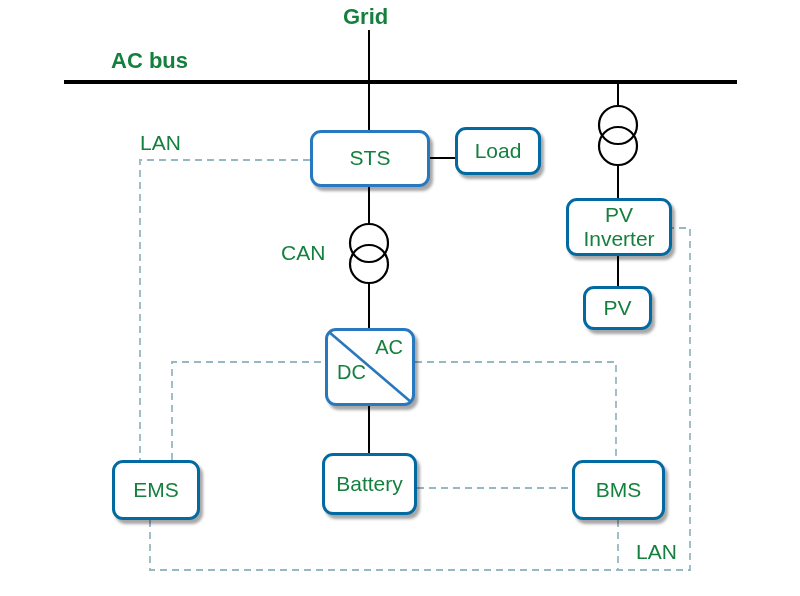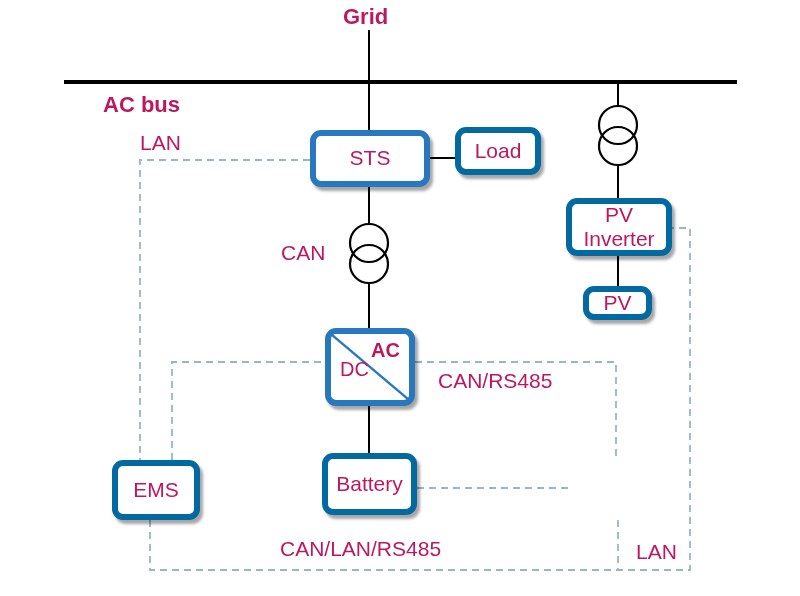--- a/index.html
+++ b/index.html
@@ -2,44 +2,44 @@
 <html><head>
 <meta charset="utf-8">
 <style>
   html, body { margin: 0; padding: 0; background: #fff; }
   .canvas {
     position: relative;
     width: 800px;
     height: 596px;
     background: #ffffff;
     font-family: "Liberation Sans", sans-serif;
-    color: #be185d;
+    color: #15803d;
     overflow: hidden;
   }
   svg.layer { position: absolute; left: 0; top: 0; width: 800px; height: 596px; }
   .lbl { position: absolute; font-size: 21px; white-space: nowrap; font-weight: 500; }
   .lbl.strong { font-size: 22px; font-weight: 700; }
   .busline {
     position: absolute; left: 64px; top: 80px; width: 673px; height: 4px;
     background: #000;
   }
   .box {
     position: absolute;
     background: #ffffff;
-    border: 6px solid #0369a1;
+    border: 3px solid #0369a1;
     border-radius: 11px;
     box-shadow: 3px 4px 3px rgba(0,0,0,0.35);
     display: flex; align-items: center; justify-content: center;
     font-size: 21px; font-weight: 500; text-align: center; line-height: 1.15;
     box-sizing: border-box;
   }
   .box.blue { border-color: #2778bf; }
   .box .t { display: inline-block; }
   .box .t.narrow { max-width: 84px; }
-  .conv-ac { position: absolute; top: 5px; right: 9px; font-size: 20px; font-weight: 700; }
+  .conv-ac { position: absolute; top: 5px; right: 9px; font-size: 20px; font-weight: 400; }
   .conv-dc { position: absolute; bottom: 19px; left: 9px; font-size: 20px; font-weight: 500; }
   .conv-diag { position: absolute; left: 0; top: 0; width: 100%; height: 100%; }
 </style>
 </head>
 <body>
 
 <div class="canvas">
 
   <svg class="layer">
 
@@ -71,53 +71,54 @@
       <path d="M415,362 H616 V460"></path>
       <path d="M417,488 H572"></path>
       <path d="M150,520 V570 H690 V228 H672"></path>
       <path d="M618,520 V570"></path>
     </g>
   </svg>
 
   <div class="busline"></div>
 
   <div class="lbl strong" style="left:343px; top:4px;">Grid</div>
-  <div class="lbl strong" style="left:103px;  top:48px;margin-top:44px;">AC bus</div>
+  <div class="lbl strong" style="left:111px;  top:48px;">AC bus</div>
   <div class="lbl" style="left:140px; top:131px;">LAN</div>
   <div class="lbl" style="left:281px; top:241px;">CAN</div>
-  <div class="lbl" style="left:438px; top:369px;">CAN/RS485</div>
-  <div class="lbl" style="left:280px; top:537px;">CAN/LAN/RS485</div>
   <div class="lbl" style="left:636px; top:540px;">LAN</div>
 
   <div class="box blue" style="left:310px; top:130px; width:120px; height:57px;">
     <span class="t">STS</span>
   </div>
 
   <div class="box" style="left:455px; top:127px; width:86px; height:48px;">
     <span class="t">Load</span>
   </div>
 
   <div class="box" style="left:566px; top:198px; width:106px; height:58px;">
     <span class="t narrow">PV Inverter</span>
   </div>
 
-  <div class="box" style="left:583px; top:286px; width:69px; height:34px;">
+  <div class="box" style="left:583px; top:286px; width:69px; height:44px;">
     <span class="t">PV</span>
   </div>
 
   <div class="box blue" style="left:325px; top:328px; width:90px; height:78px;">
     <svg class="conv-diag" viewBox="0 0 84 72" preserveAspectRatio="none">
       <line x1="1" y1="1" x2="83" y2="71" stroke="#2778bf" stroke-width="2.6"></line>
     </svg>
     <span class="conv-ac">AC</span>
     <span class="conv-dc">DC</span>
   </div>
 
   <div class="box" style="left:112px; top:460px; width:88px; height:60px;">
     <span class="t">EMS</span>
   </div>
 
   <div class="box" style="left:322px; top:453px; width:95px; height:62px;">
     <span class="t">Battery</span>
   </div>
 
+  <div class="box" style="left:572px; top:460px; width:93px; height:60px;">
+    <span class="t">BMS</span>
+  </div>
 
 </div>
 
 </body></html>

